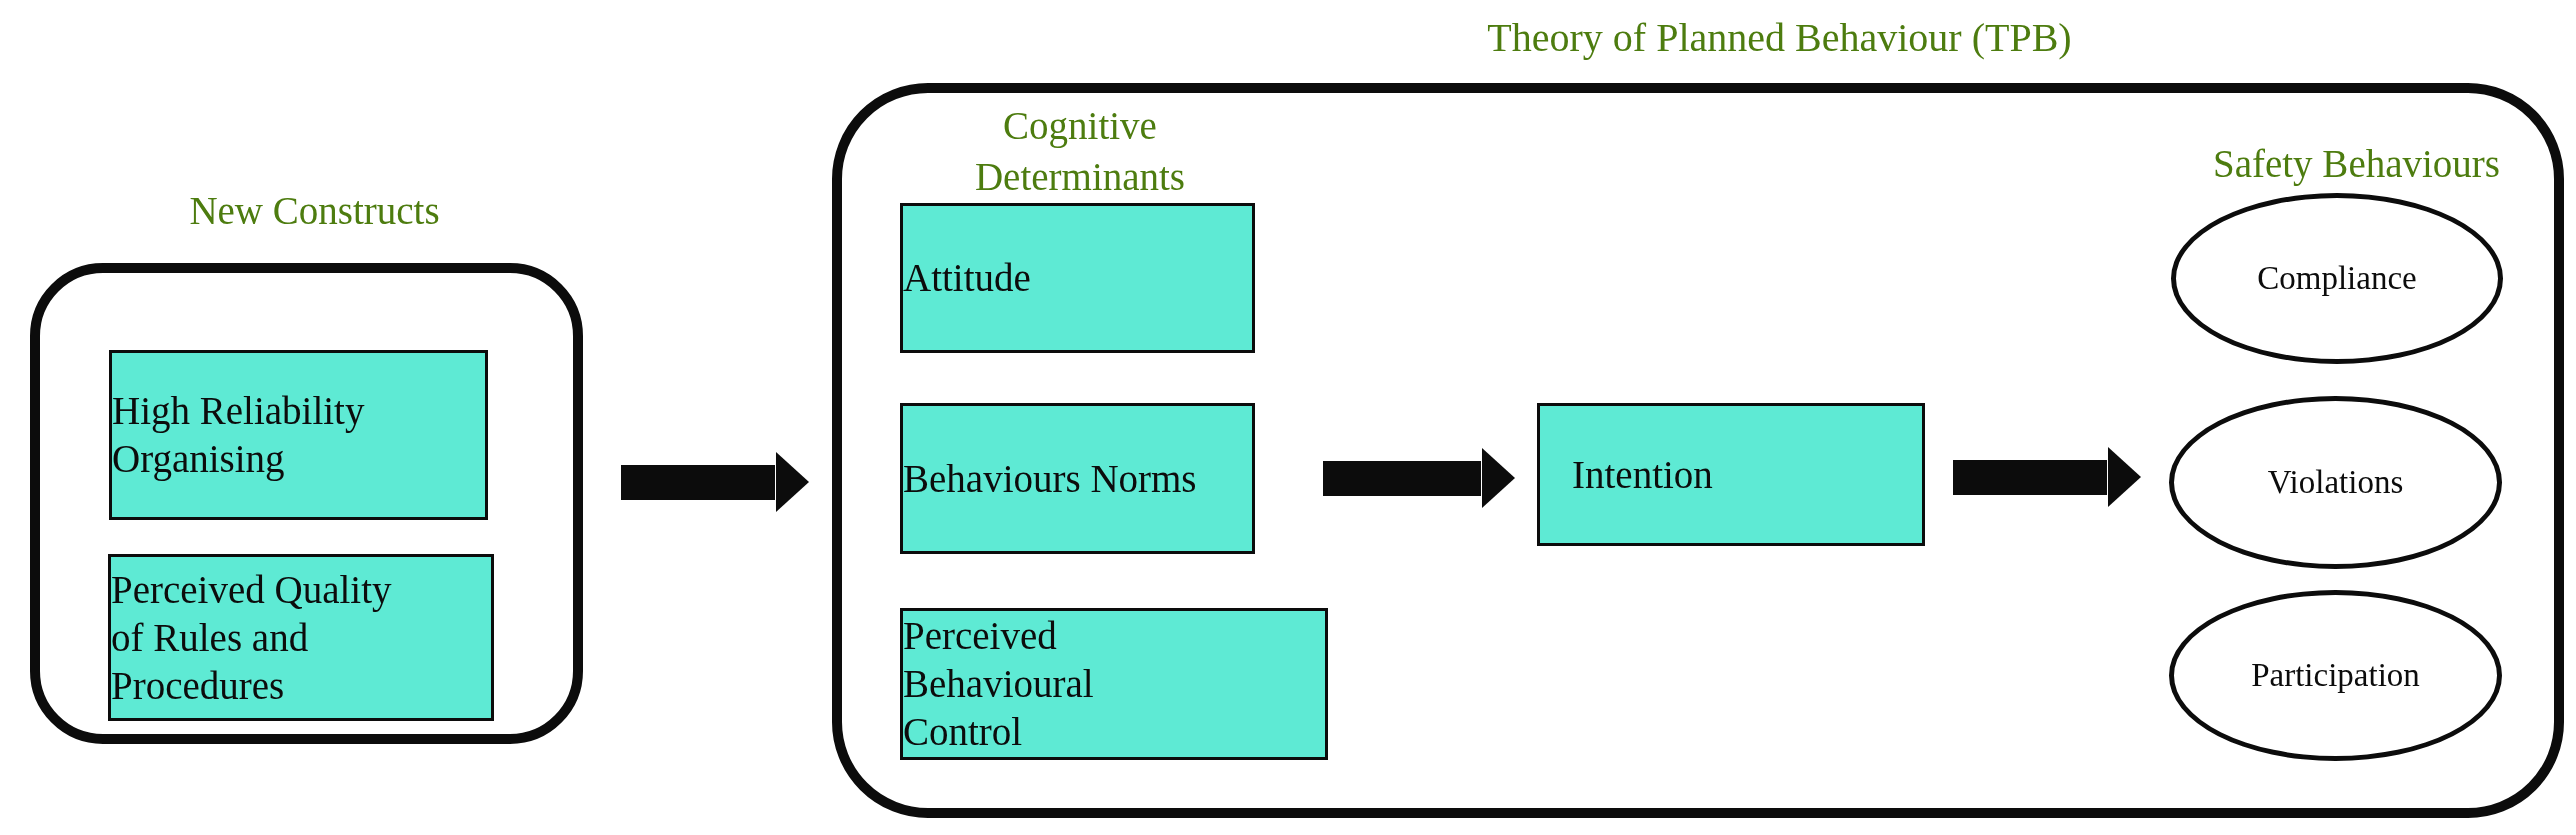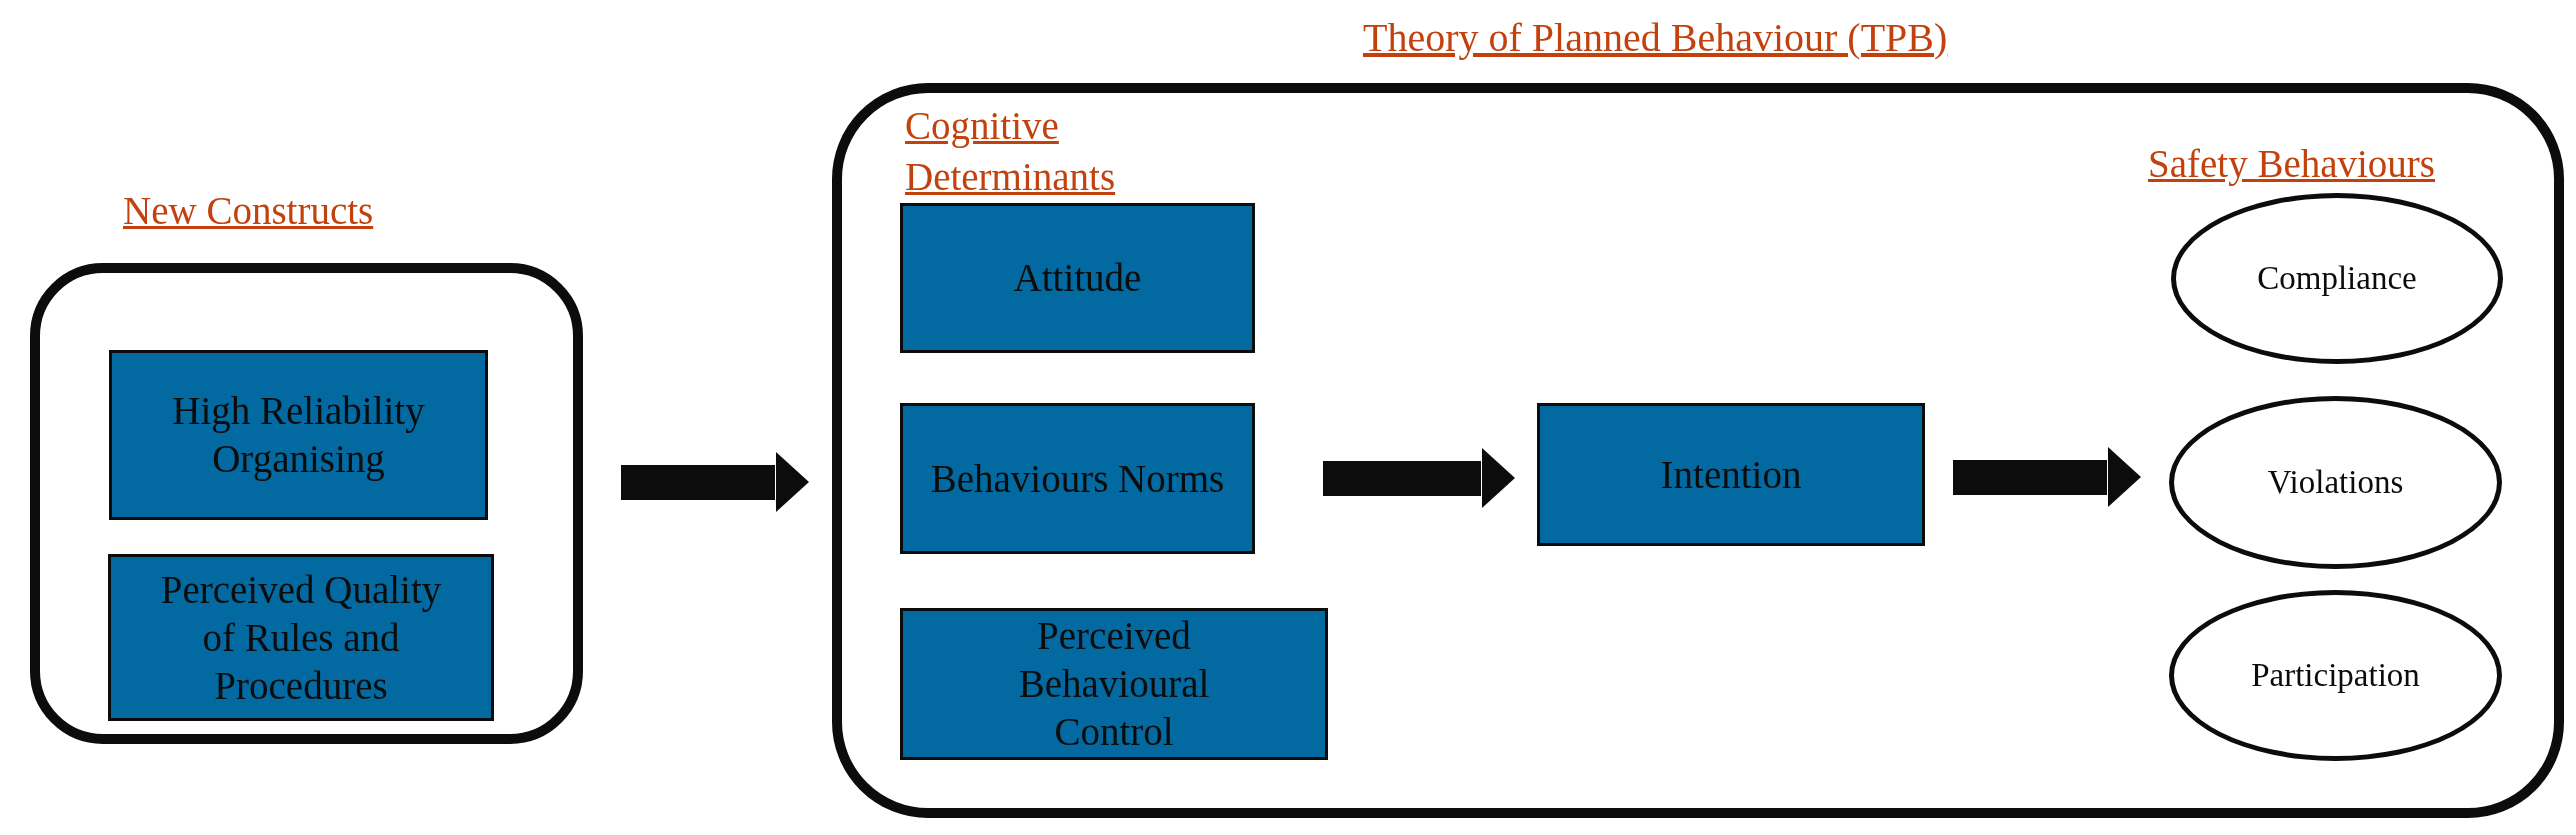--- a/index.html
+++ b/index.html
@@ -7,43 +7,43 @@
     position: relative;
     width: 2576px;
     height: 836px;
     background: #ffffff;
     font-family: "Liberation Serif", "DejaVu Serif", serif;
     color: #0c0c0c;
     overflow: hidden;
   }
   .lbl {
     position: absolute;
+    text-align: center;
     font-size: 39px;
     line-height: 51px;
-    color: #c2410c;
+    color: #4d7c0f;
     white-space: nowrap;
-    text-decoration: underline;
   }
   .title { font-size: 40px; }
   .round-rect {
     position: absolute;
     border: 10px solid #0c0c0c;
     border-radius: 75px;
     background: transparent;
     box-sizing: border-box;
   }
   .tpb-rect { border-width: 10.8px; border-radius: 96px; }
   .box {
     position: absolute;
     border: 3.3px solid #0c0c0c;
-    background: #0369a1;
+    background: #5eead4;
     box-sizing: border-box;
     display: flex;
     flex-direction: column;
-    align-items: center;
+    align-items: flex-start;
     justify-content: center;
     text-align: center;
     font-size: 39px;
   }
   .box .line { line-height: 48px; white-space: nowrap; }
   .ellipse {
     position: absolute;
     border: 5.8px solid #0c0c0c;
     border-radius: 50%;
     background: #ffffff;
@@ -117,21 +117,21 @@
     <div class="line">Perceived</div>
     <div class="line">Behavioural</div>
     <div class="line">Control</div>
   </div>
 
   <div class="arrow" style="left:1323px; top:448px; width:192px;">
     <div class="shaft" style="width:158px;"></div>
     <div class="head"></div>
   </div>
 
-  <div class="box" style="left:1537px; top:403px; width:388px; height:143px;">
+  <div class="box" style="left:1537px; top:403px; width:388px; height:143px;padding-left:32px;">
     <div class="line">Intention</div>
   </div>
 
   <div class="arrow" style="left:1953px; top:447px; width:188px;">
     <div class="shaft" style="width:154px;"></div>
     <div class="head"></div>
   </div>
 
   <div class="lbl" style="left:2148px; top:138px; width:417px;">Safety Behaviours</div>
 

